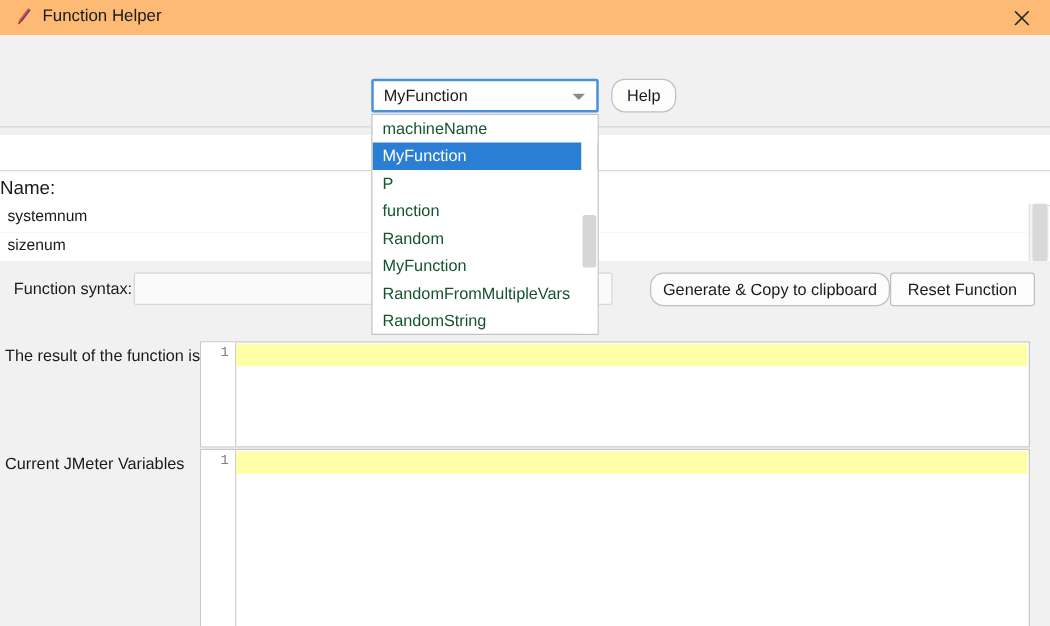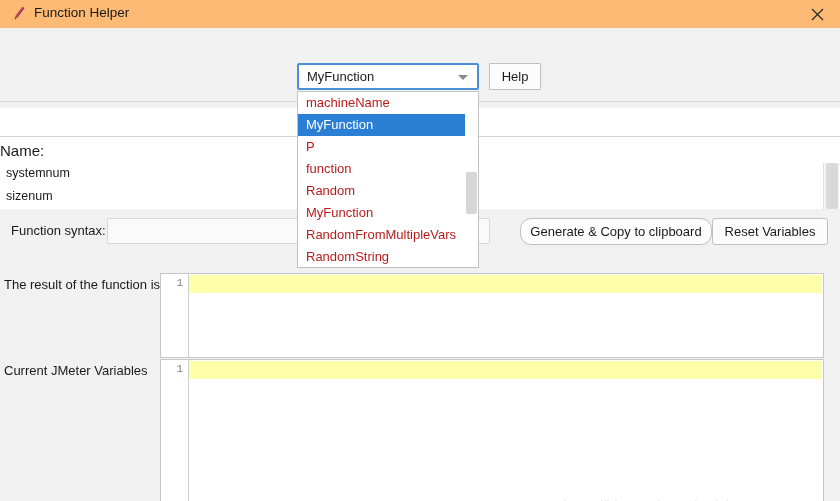--- a/index.html
+++ b/index.html
@@ -89,21 +89,21 @@
     border-top: 5px solid #8a8a8a;
   }
 
   
   #help-button {
     position: absolute;
     left: 489px; top: 35px;
     width: 52px; height: 27px;
     background: #fcfcfc;
     border: 1px solid #c0c0c0;
-    border-radius: 1px;
+    border-radius: 11px;
     box-sizing: border-box;
     cursor: pointer;
     text-align: center;
     line-height: 25px;
     font-size: 13px;
     color: #1a1a1a;
   }
 
   
   #instruction {
@@ -299,21 +299,21 @@
     box-sizing: border-box;
     z-index: 50;
     overflow: hidden;
   }
   .dd-item {
     position: relative;
     height: 22px;
     line-height: 22px;
     padding-left: 8px;
     font-size: 13px;
-    color: #b91c1c;
+    color: #14532d;
     white-space: nowrap;
     cursor: pointer;
     box-sizing: border-box;
   }
   .dd-item.selected {
     background: #2a7fd4;
     color: #ffffff;
   }
   #dropdown-scrollbar {
     position: absolute;
@@ -388,21 +388,21 @@
     <div id="table-scrollbar">
       <div id="table-scrollbar-thumb"></div>
     </div>
     <div id="table-bottom-fill"></div>
   </div>
 
   <div id="syntax-row">
     <div id="syntax-label">Function syntax:</div>
     <input id="syntax-input" type="text" value="" style="">
     <div class="action-button" id="generate-button">Generate &amp; Copy to clipboard</div>
-    <div class="action-button" id="reset-button">Reset Variables</div>
+    <div class="action-button" id="reset-button">Reset Function</div>
   </div>
 
   <div class="ta-label" id="result-label">The result of the function is</div>
   <div class="text-area" id="result-area">
     <div class="gutter">
       <span class="gutter-num">1</span>
     </div>
     <div class="highlight-line"></div>
   </div>
 

